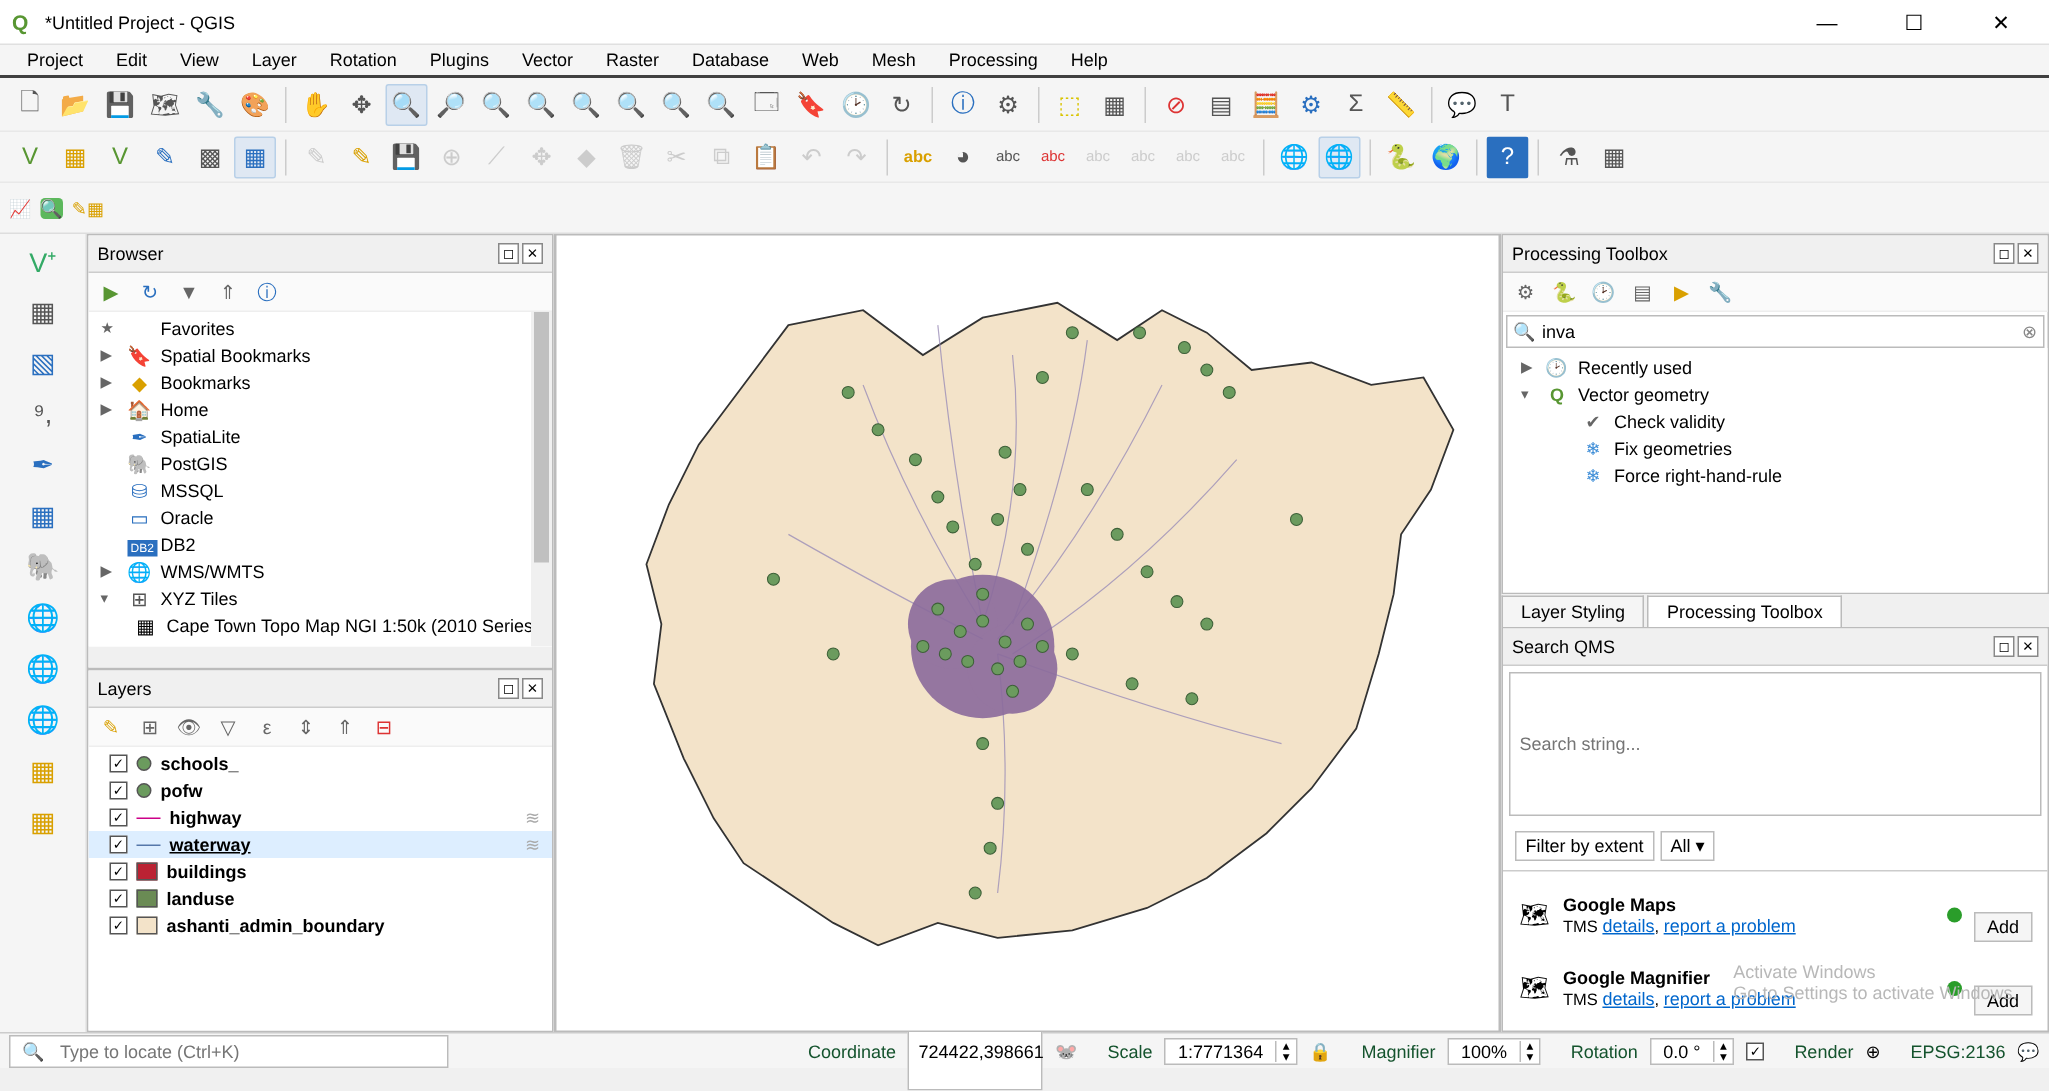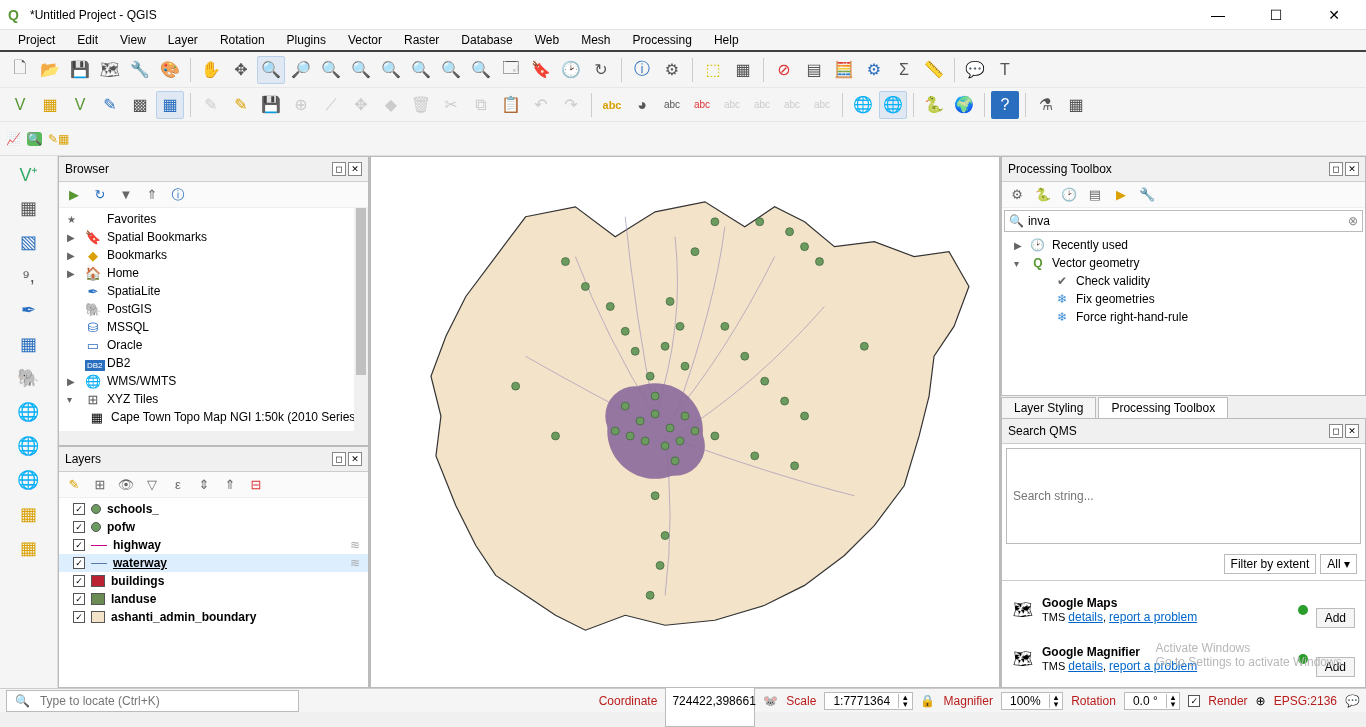--- a/index.html
+++ b/index.html
@@ -65,21 +65,21 @@
 .qms-icon { width:22px; height:22px; display:flex; align-items:center; justify-content:center; font-size:16px; }
 .qms-meta { flex:1; }
 .qms-meta a { color:#0066cc; text-decoration:underline; }
 .dot-green { width:10px; height:10px; border-radius:50%; background:#2a9d2a; }
 .btn-add { border:1px solid #bbb; padding:2px 8px; background:#f5f5f5; cursor:default;margin-top:17px; }
 .watermark { position:absolute; right:20px; bottom:18px; color:#b8b8b8; text-align:left; }
 .watermark .w1 { font-size:12px; }
 .watermark .w2 { font-size:12px; }
 .statusbar { height:24px; background:#f5f5f5; border-top:1px solid #ccc; display:flex; align-items:center; padding:0 6px; gap:8px; }
 .sb-input { border:1px solid #bbb; padding:18px 6px; background:#fff; }
-.sb-lbl { color:#b91c1c; }
+.sb-lbl { color:#14532d;margin-left:12px; }
 .sb-spin { display:flex; align-items:center; border:1px solid #bbb; background:#fff; }
 .sb-spin span { padding:1px 8px; }
 .sb-spin .arr { border-left:1px solid #bbb; padding:0 4px; font-size:9px; display:flex; flex-direction:column; line-height:7px; }
 .locator { flex:1; display:flex; align-items:center; }
 .locator .mag { color:#888; margin:0 4px; }
 .locator input { border:1px solid #bbb; padding:2px 6px; flex:0 0 260px; color:#888; }
 svg.map-svg { width:100%; height:100%; }
 .scroll-hint { position:absolute; right:0; width:14px; top:0; bottom:0; background:#f0f0f0; }
 .scroll-hint .thumb { background:#c0c0c0; position:absolute; left:2px; right:2px; top:0; height:75%; }
 .scroll-hz { height:14px; background:#f0f0f0; display:flex; }
@@ -479,21 +479,21 @@
         <div class="tab active">Processing Toolbox</div>
       </div>
 
     <div class="panel" style="flex:1;position:relative">
       <div class="panel-header">
         <span class="ptitle">Search QMS</span>
         <span class="pbtn">◻</span>
         <span class="pbtn">✕</span>
       </div>
       <input class="qms-input" style="margin: 4px;" placeholder="Search string...">
-      <div class="qms-row" style="justify-content:flex-end">
+      <div class="qms-row" style="">
         <span class="qms-sel">Filter by extent</span>
         <span class="qms-sel"><span>All</span> ▾</span>
       </div>
       <div class="last-box">
         <div id="qms-items">
             <div class="qms-item">
               <span class="qms-icon">🗺</span>
               <div class="qms-meta">
                 <div style="font-weight:bold">Google Maps</div>
                 <div style="font-size:11px">TMS <a>details</a>, <a>report a problem</a></div>

